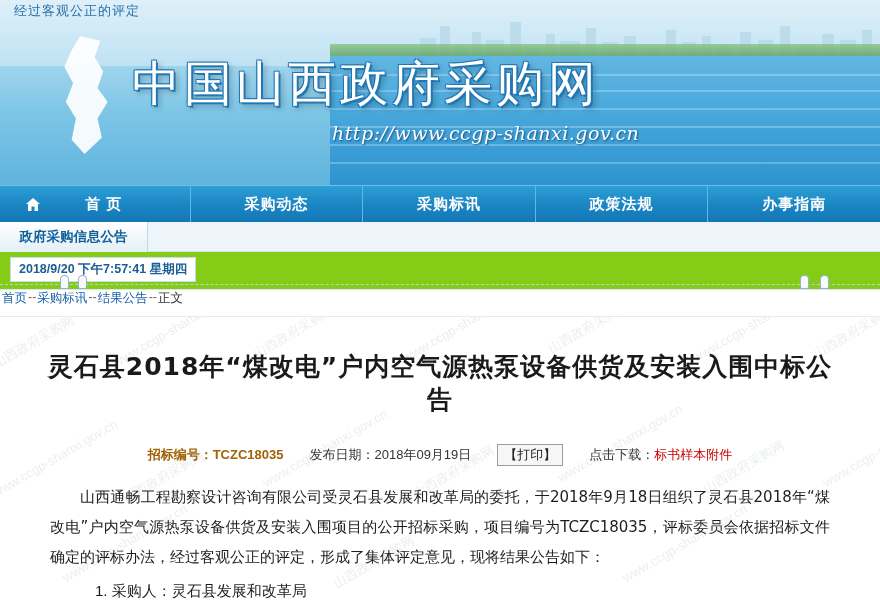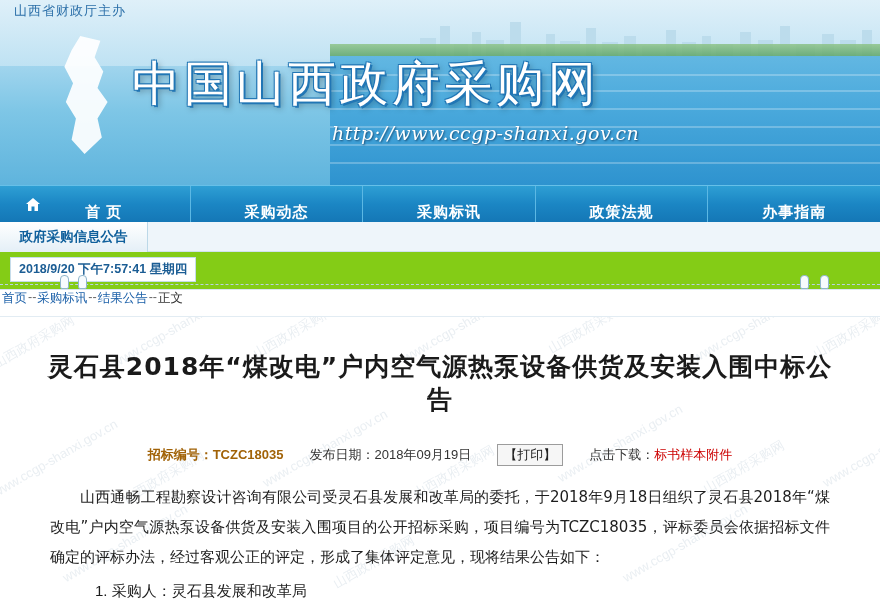--- a/index.html
+++ b/index.html
@@ -91,21 +91,21 @@
   .nav {
     position: relative;
     width: 880px; height: 37px;
     background: linear-gradient(to bottom, #2e9fd4 0%, #1b86c4 50%, #1477b6 100%);
     display: flex;
     align-items: stretch;
     border-top: 1px solid #66c0e8;
   }
   .nav-item {
     flex: 1 1 0;
-    display: flex; align-items: flex-end; justify-content: center;
+    display: flex; align-items: center; justify-content: center;
     color: #ffffff;
     font-size: 15px;
     font-weight: bold;
     letter-spacing: 1px;
     border-right: 1px solid #5cb8e4;
     cursor: pointer;
     position: relative;
   }
   .nav-item:last-child { border-right: none; }
   .nav-item.home { padding-left: 18px; }
@@ -290,21 +290,21 @@
 
     <div class="water">
       <div class="ripple" style="top:18px;"></div>
       <div class="ripple" style="top:34px;"></div>
       <div class="ripple" style="top:52px;"></div>
       <div class="ripple" style="top:70px;"></div>
       <div class="ripple" style="top:88px;"></div>
       <div class="ripple" style="top:106px;"></div>
     </div>
 
-    <div class="top-label">山西省财政厅主办</div>
+    <div class="top-label">经过客观公正的评定</div>
     <div class="map-shape"></div>
     <div class="site-title">中国山西政府采购网</div>
     <div class="site-url">http://www.ccgp-shanxi.gov.cn</div>
   </div>
 
   <div class="nav">
     <div class="nav-item home">
       <span class="home-icon">
         <svg width="14" height="13" viewBox="0 0 14 13">
             <path d="M7 0 L14 6 L12 6 L12 13 L8.5 13 L8.5 8.5 L5.5 8.5 L5.5 13 L2 13 L2 6 L0 6 Z" fill="#ffffff"></path>

